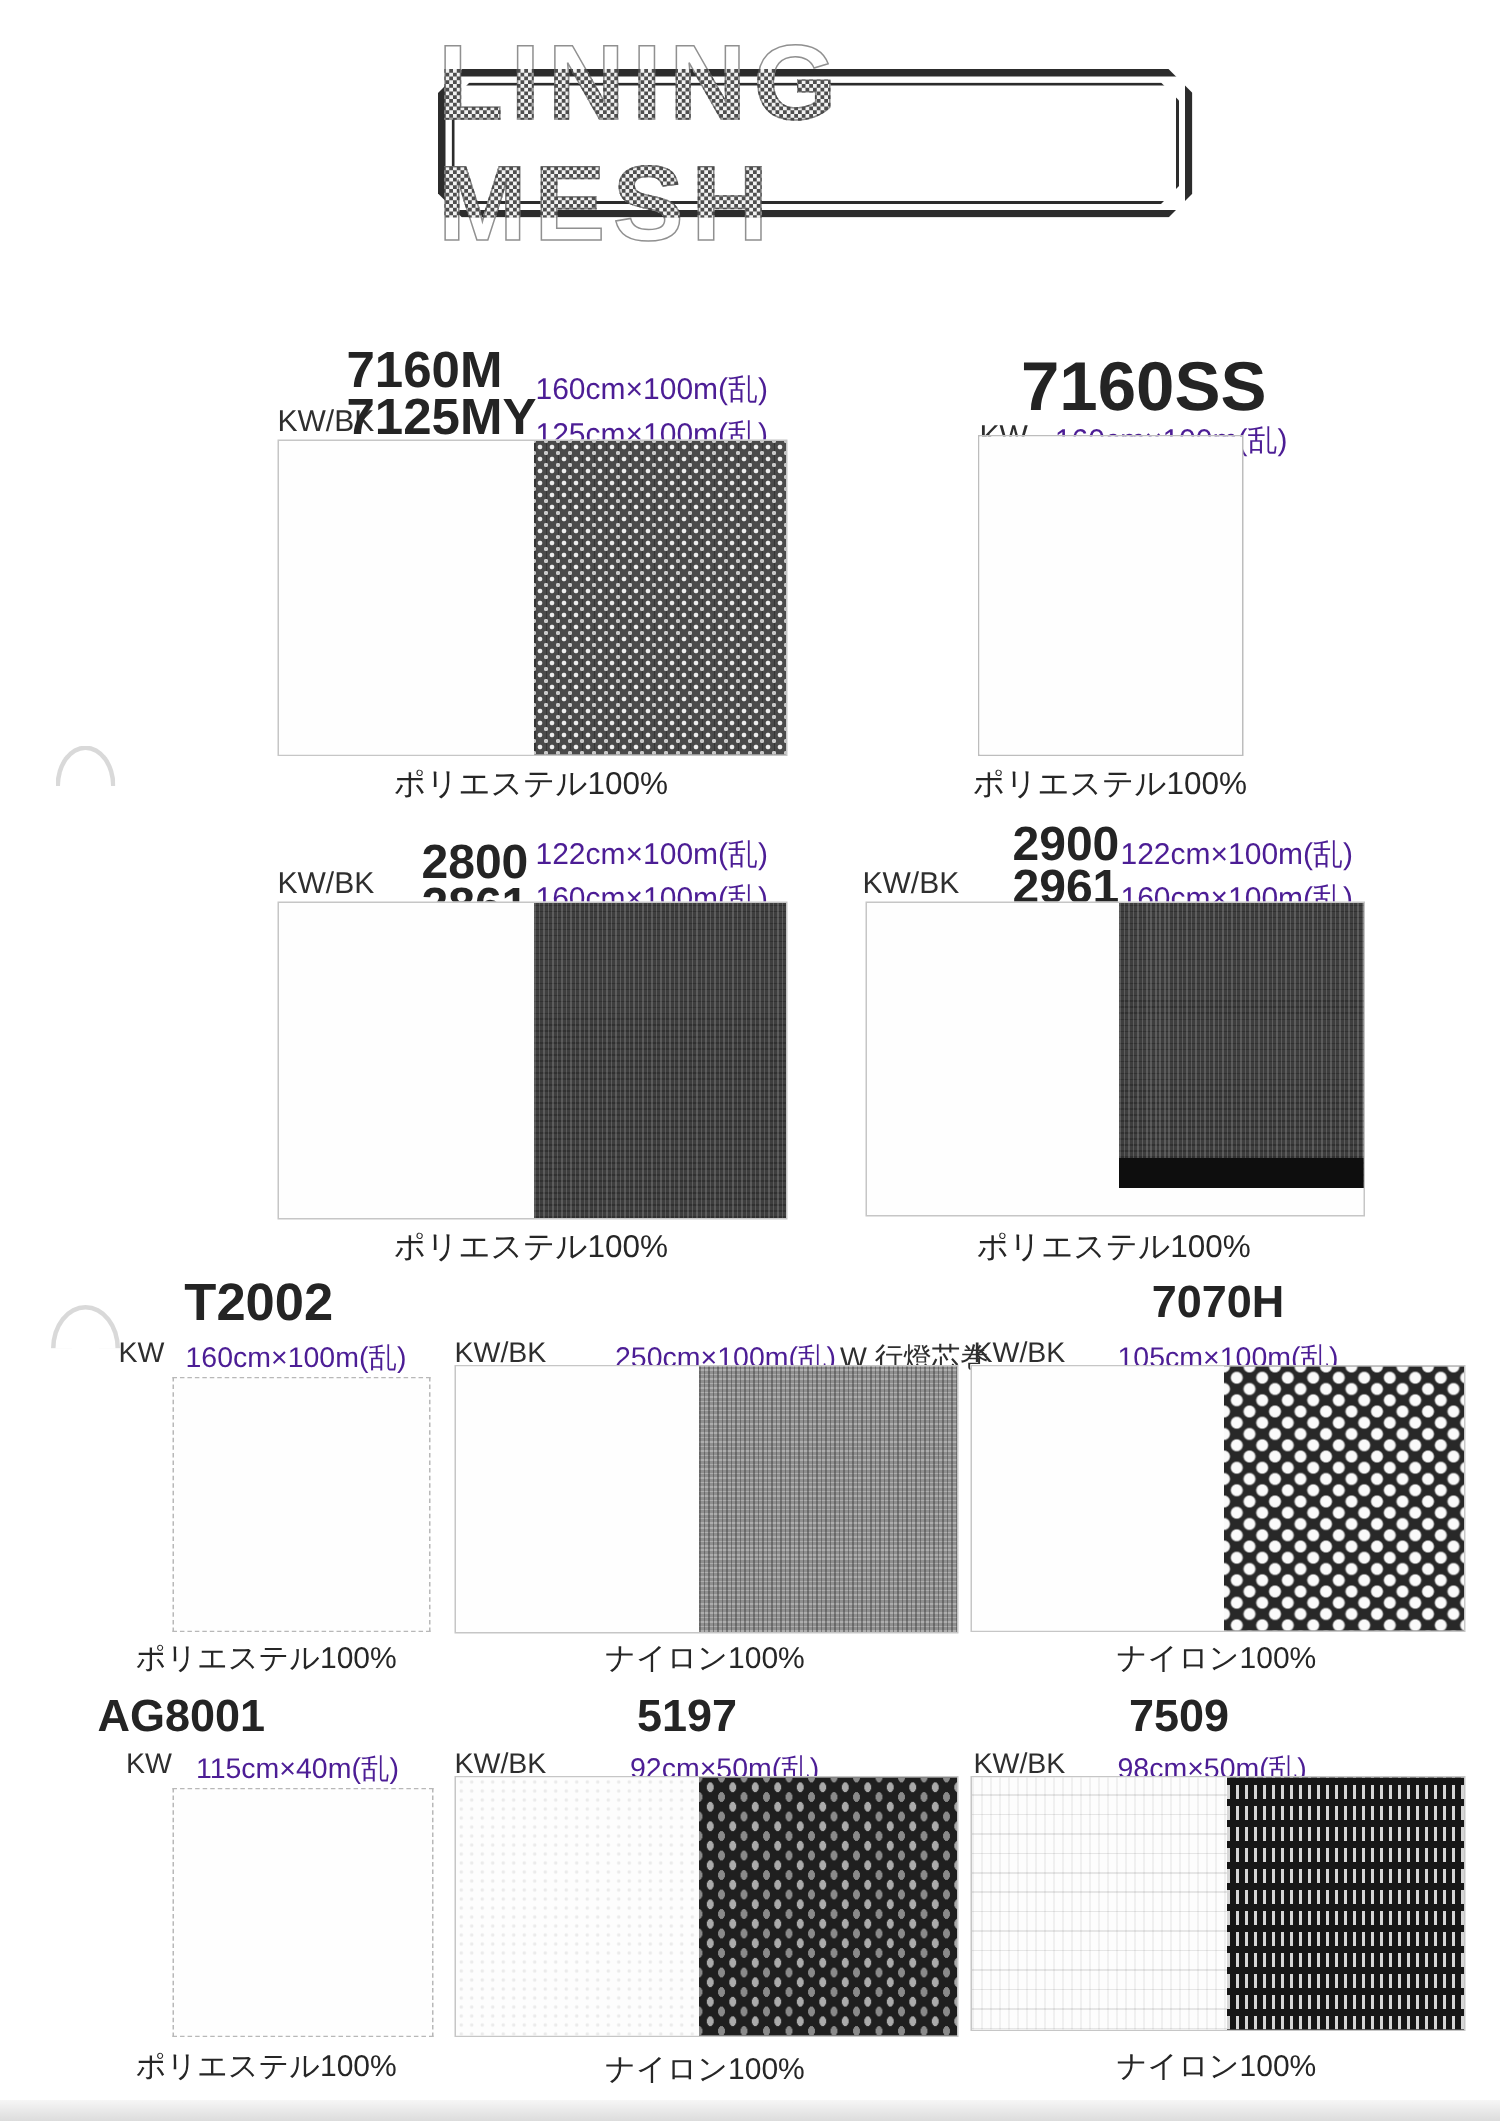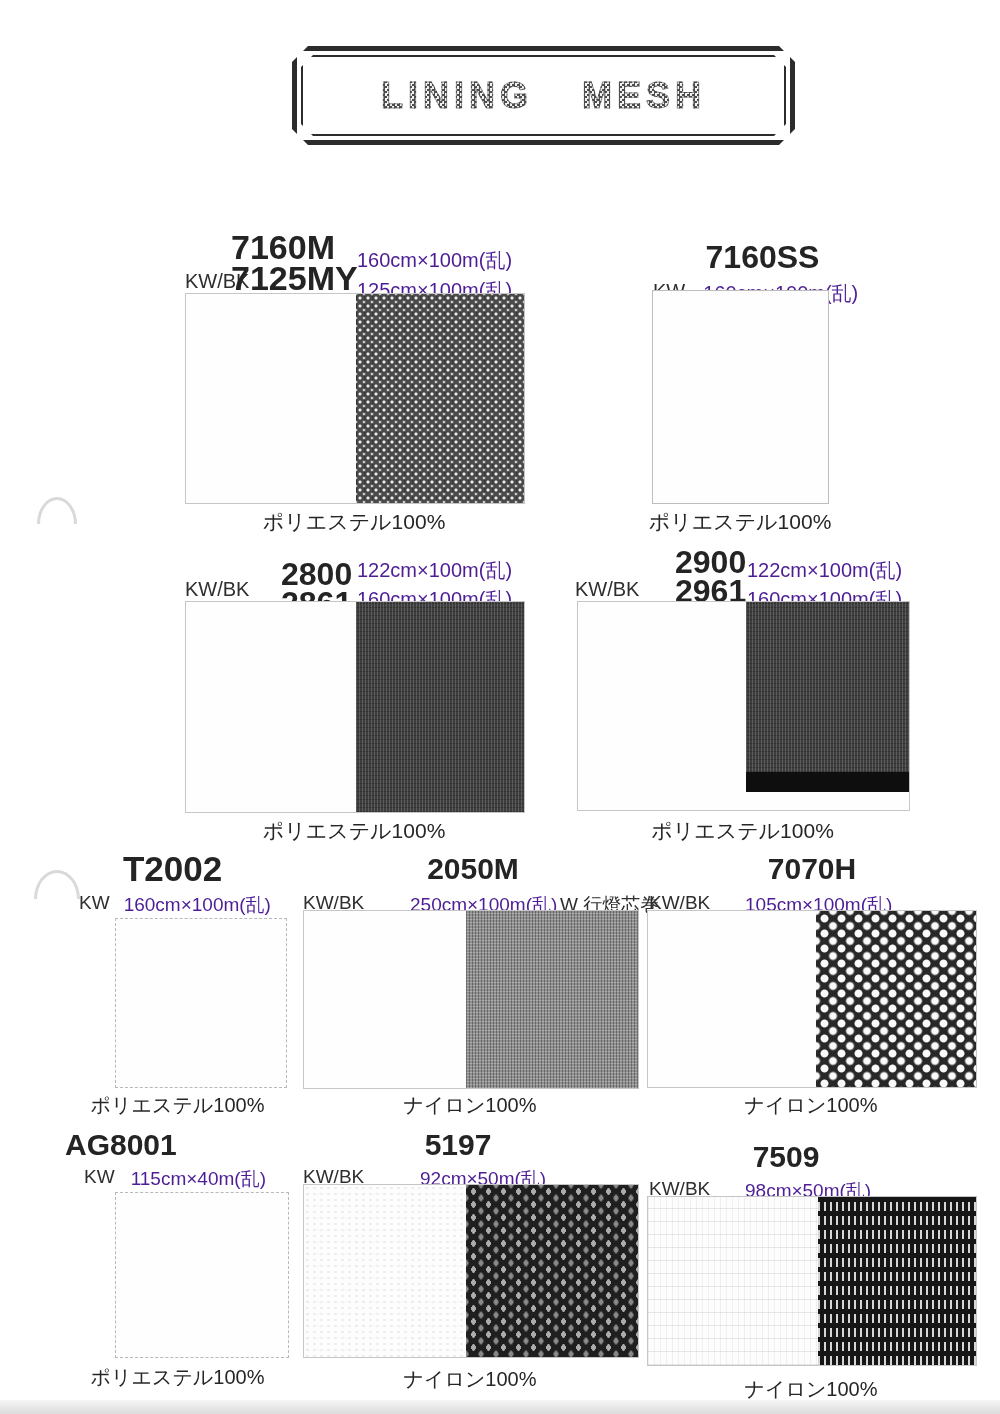--- a/index.html
+++ b/index.html
@@ -9,21 +9,21 @@
   }
 
   
   .plate{position:absolute;left:292px;top:46px;width:503px;height:99px;}
   .plate-outer{position:absolute;inset:0;border:5px solid #2c2c2c;
     clip-path:polygon(16px 0,calc(100% - 16px) 0,100% 16px,100% calc(100% - 16px),calc(100% - 16px) 100%,16px 100%,0 calc(100% - 16px),0 16px);}
   .plate-inner{position:absolute;inset:9px;border:2px solid #2c2c2c;
     clip-path:polygon(12px 0,calc(100% - 12px) 0,100% 12px,100% calc(100% - 12px),calc(100% - 12px) 100%,12px 100%,0 calc(100% - 12px),0 12px);}
   .title-text{
     position:absolute;inset:0;display:flex;align-items:center;justify-content:center;
-    font-size:36px;font-weight:bold;letter-spacing:5px;word-spacing:34px;
+    font-size:71px;font-weight:bold;letter-spacing:5px;word-spacing:34px;
     background-image:repeating-conic-gradient(#4e4e4e 0% 25%, #f2f2f2 0% 50%);
     background-size:5px 5px;
     -webkit-background-clip:text;background-clip:text;color:transparent;
     -webkit-text-stroke:1px rgba(70,70,70,.6);
   }
   .subtitle{position:absolute;left:293px;top:155px;width:503px;text-align:center;
     font-size:43px;color:#4a4a4a;letter-spacing:1px;}
 
   
   .sample{position:absolute;color:#2e2e2e;}
@@ -99,21 +99,21 @@
   .s1 .specs{position:absolute;left:172px;top:13px;}
   .s1 .spec{line-height:30px;}
   .s1 .swatch{left:0;top:61px;width:338px;height:209px;}
   .s1 .half.white{width:170px;}
   .s1 .half.fabric{width:168px;}
   .s1 .caption{left:0;top:276px;width:338px;}
 
   
   .s2{left:645px;top:240px;width:240px;height:300px;}
   .s2 .codes{position:absolute;left:0;top:0;width:235px;text-align:center;}
-  .s2 .code{font-size:32px;line-height:34px;}
+  .s2 .code{font-size:46px;line-height:34px;}
   .s2 .line2{position:absolute;left:8px;top:40px;display:flex;gap:18px;}
   .s2 .swatch{left:7px;top:50px;width:175px;height:212px;border-color:#bdbdbd;}
   .s2 .caption{left:0;top:268px;width:190px;}
 
   
   .s3{left:185px;top:548px;width:345px;height:300px;}
   .s3 .codes{position:absolute;left:96px;top:12px;}
   .s3 .code{font-size:32px;line-height:29px;}
   .s3 .klabel{position:absolute;left:0;top:30px;}
   .s3 .specs{position:absolute;left:172px;top:8px;}
@@ -182,21 +182,21 @@
   .s9 .codes{position:absolute;left:0;top:0;width:310px;text-align:center;}
   .s9 .code{font-size:30px;line-height:34px;}
   .s9 .klabel{position:absolute;left:0;top:38px;font-size:19px;}
   .s9 .spec{position:absolute;left:117px;top:38px;font-size:19px;}
   .s9 .swatch{left:0;top:56px;width:334px;height:172px;}
   .s9 .half.whiteside{width:162px;}
   .s9 .half.fabric{width:172px;}
   .s9 .caption{left:0;top:238px;width:334px;font-size:20px;}
 
   
-  .s10{left:647px;top:1128px;width:330px;height:270px;margin-top:12px;}
+  .s10{left:647px;top:1128px;width:330px;height:270px;}
   .s10 .codes{position:absolute;left:0;top:0;width:278px;text-align:center;}
   .s10 .code{font-size:30px;line-height:34px;}
   .s10 .klabel{position:absolute;left:2px;top:38px;font-size:19px;}
   .s10 .spec{position:absolute;left:98px;top:38px;font-size:19px;}
   .s10 .swatch{left:0;top:56px;width:328px;height:168px;}
   .s10 .half.whiteside{width:170px;}
   .s10 .half.fabric{width:158px;}
   .s10 .caption{left:0;top:236px;width:328px;font-size:20px;}
 
   
@@ -293,23 +293,20 @@
       <span class="klabel">KW</span>
       <span class="spec">160cm×100m(乱)</span>
     </div>
     <div class="swatch">
       <div class="half white" style="width:100%"></div>
     </div>
     <div class="caption">ポリエステル100%</div>
   </section>
 
   <section class="sample s6">
-    <div class="codes">
-      <div class="code">2050M</div>
-    </div>
     <div class="klabel">KW/BK</div>
     <div class="spec">250cm×100m(乱)</div>
     <div class="extra">W 行燈芯巻</div>
     <div class="swatch">
       <div class="half white"></div>
       <div class="half fabric pat-knitgray"></div>
     </div>
     <div class="caption">ナイロン100%</div>
   </section>
 

